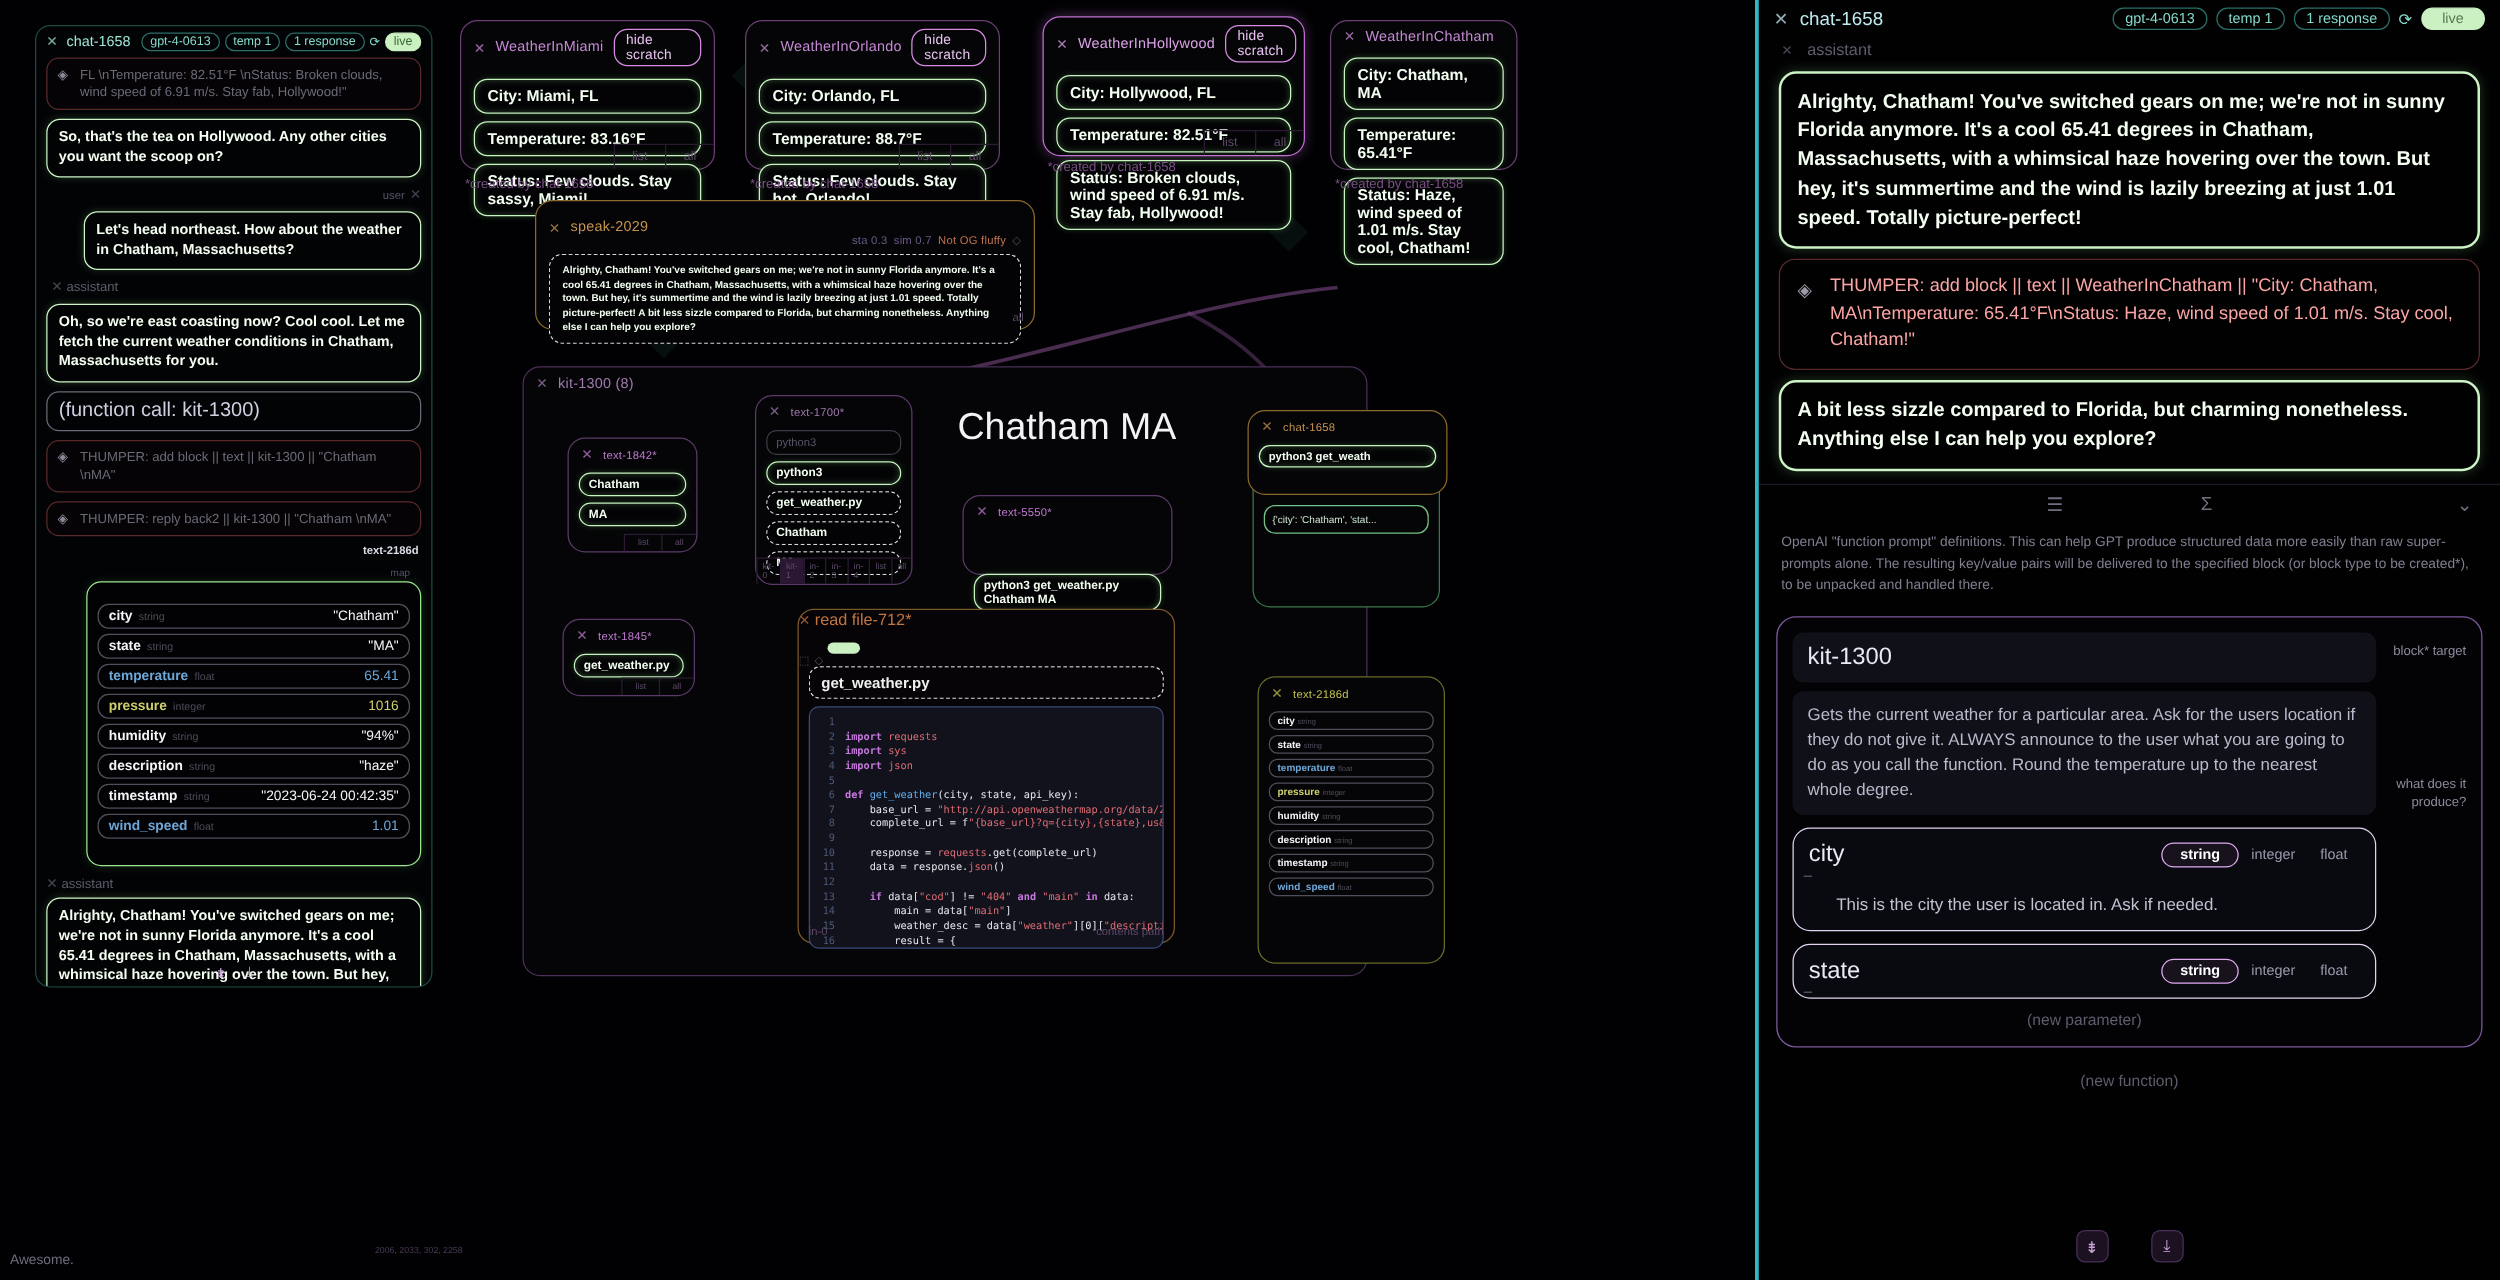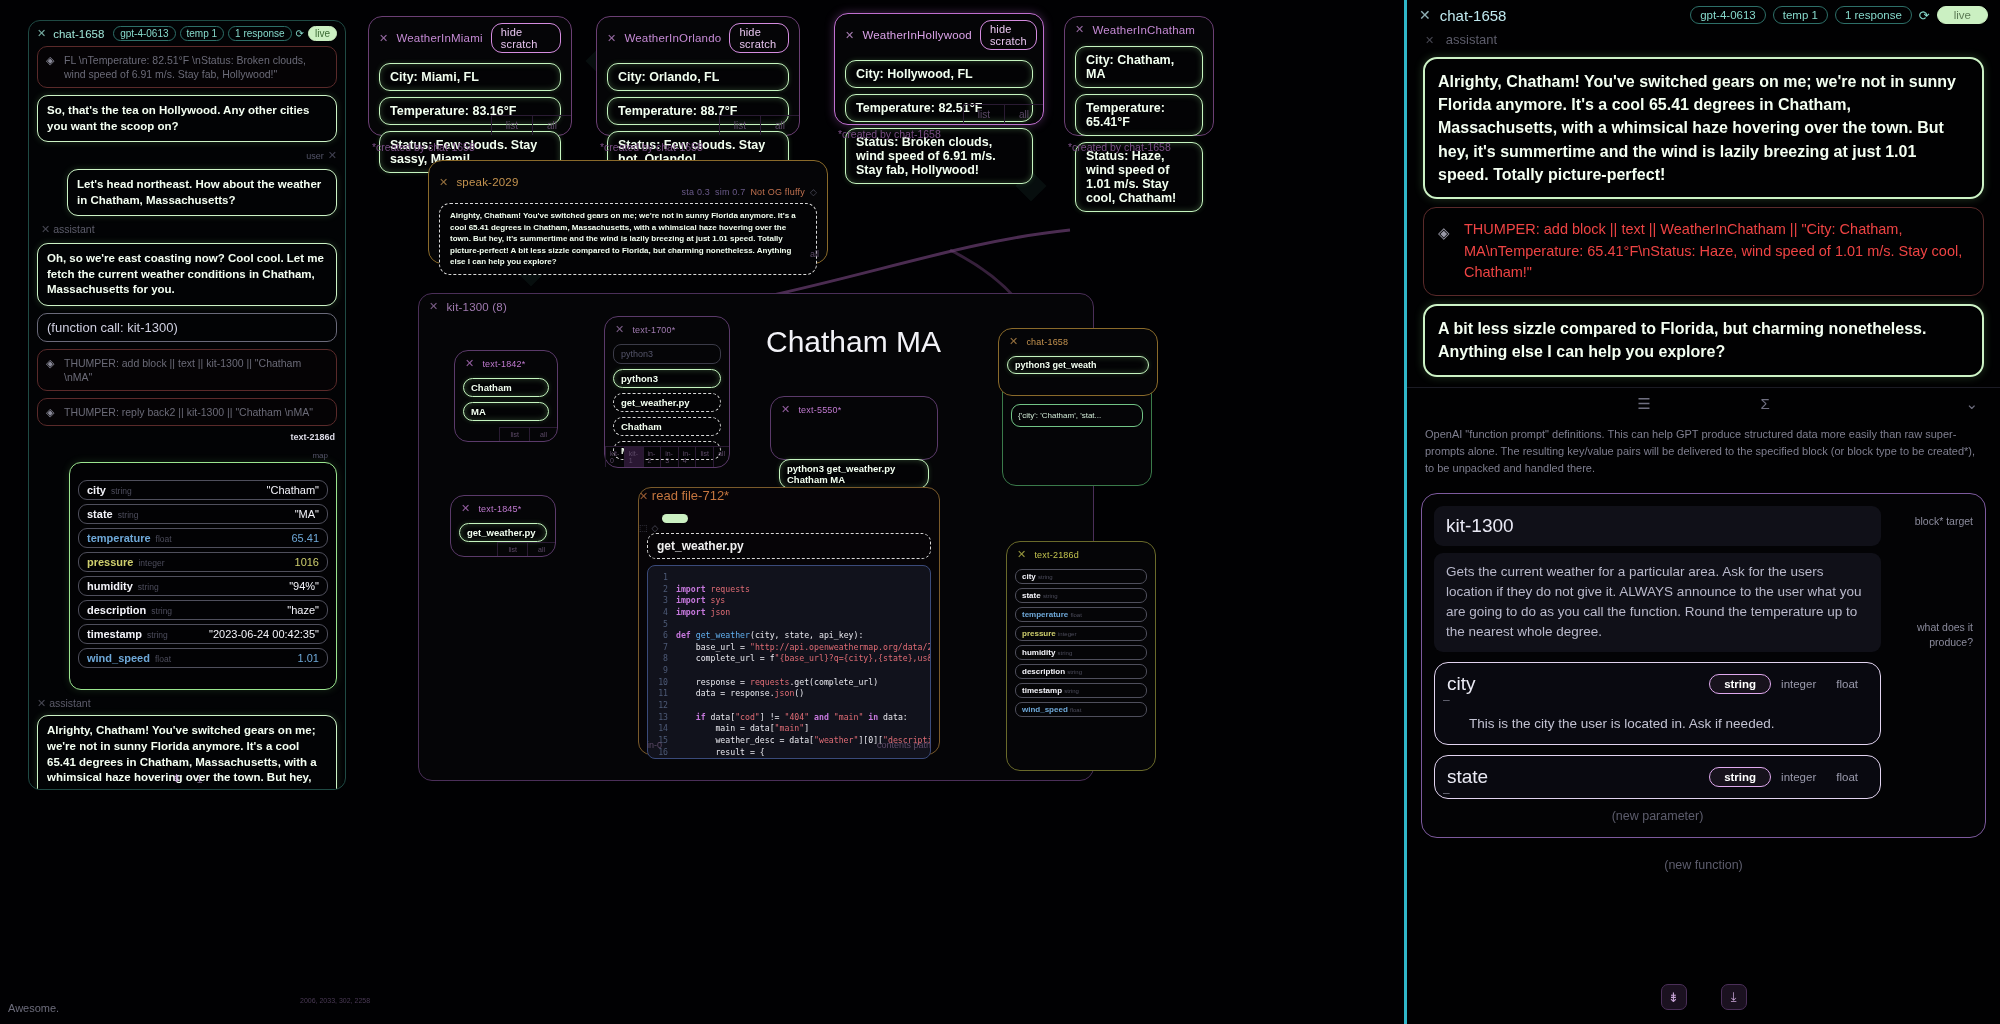--- a/index.html
+++ b/index.html
@@ -44,21 +44,21 @@
      color:#86d9cb; }
   .badge.live{ background:#cbf0c2; color:#3b6b34; border-color:#cbf0c2;}
   .msg{ border:1.5px solid #cdf3c6; border-radius:11px; padding:7px 9px; font-size:11.5px;
         font-weight:bold; line-height:1.35; color:#f4fff2; background:#020305;
         box-shadow:0 0 7px rgba(160,250,150,.18);}
   .msg.user{ margin-left:30px; }
   .sys{ border:1px solid #5a2a2a; border-radius:10px; padding:6px 9px 6px 26px;
         font-size:10.5px; color:#6b6b78; line-height:1.35; position:relative;
         background:#050305;}
   .sys:before{ content:"◈"; position:absolute; left:8px; top:6px; color:#8a8a99; font-size:11px;}
-  .fn{ border:1px solid #6a6a7a; border-radius:10px; padding:6px 9px; font-size:13px;
+  .fn{ border:1px solid #6a6a7a; border-radius:10px; padding:6px 9px; font-size:16px;
        color:#cfcfe0;}
   .rolelbl{ font-size:10.5px; color:#5d5d6b; padding-left:4px; }
 
   
   .kv{ border:1.5px solid #9be58f; border-radius:12px; margin:20px 8px 0 40px;
        padding:17px 8px; background:#020204; position:relative;
        box-shadow:0 0 8px rgba(140,240,130,.15);}
   .kvrow{ display:flex; align-items:baseline; justify-content:space-between;
           border:1px solid #4f4f5c; border-radius:9px; padding:3px 8px; margin-bottom:4px;
           font-size:11px; }
@@ -73,32 +73,32 @@
        font-size:15px; color:#bfe9ef;}
   #side .shdr .sp{ margin-left:auto; display:flex; gap:7px; align-items:center;}
   .sbadge{ border:1px solid #2d6f68; border-radius:10px; padding:2px 9px; font-size:11.5px;
         color:#86d9cb;}
   .sbadge.live{ background:#cbf0c2; color:#5c7a55; border-color:#cbf0c2; padding:2px 16px;}
 
   .smsg{ margin:8px 16px; border:2px solid #cdf3c6; border-radius:14px; padding:11px 13px;
       font-size:16px; font-weight:bold; line-height:1.45; color:#f4fff2;
       box-shadow:0 0 10px rgba(160,250,150,.22);}
   .ssys{ margin:8px 16px; border:1px solid #5a2a2a; border-radius:13px; padding:11px 13px 11px 40px;
-      font-size:14.5px; color:#ef4444; line-height:1.5; position:relative;}
+      font-size:14.5px; color:#fca5a5; line-height:1.5; position:relative;}
   .ssys:before{ content:"◈"; position:absolute; left:14px; top:14px; color:#9a9aa8; font-size:15px;}
 
   .sdiv{ height:1px; background:#1b1b24; margin:10px 0 0 0;}
   .toolsrow{ display:flex; justify-content:center; gap:110px; padding:7px 0; color:#6f6f80;
        font-size:15px; position:relative;}
   .toolsrow .caret{ position:absolute; right:22px; color:#6f6f80;}
 
   .sdesc{ padding:6px 18px 10px 18px; font-size:11px; color:#7f7f90; line-height:1.55;}
 
   .fncard{ margin:6px 14px; border:1px solid #7d5a9e; border-radius:16px; padding:12px;
-      background:#030305; display:flex; gap:26px;}
+      background:#030305; display:flex; gap:6px;}
   .fncard .main{ flex:1; }
   .fnname{ background:#101018; border-radius:9px; padding:9px 12px; font-size:19px;
       color:#e9e9f5; }
   .fndesc{ background:#101018; border-radius:9px; padding:9px 12px; font-size:13.5px;
       color:#b9b9cb; line-height:1.5; margin-top:7px;}
   .sideann{ width:66px; font-size:10.5px; color:#8b8b9c; text-align:right; line-height:1.4;
       padding-top:8px;}
   .param{ border:1.5px solid #e2d4f0; border-radius:14px; padding:10px 12px; margin-top:10px;
       background:#090910; position:relative;}
   .paramtop{ display:flex; align-items:center; }

